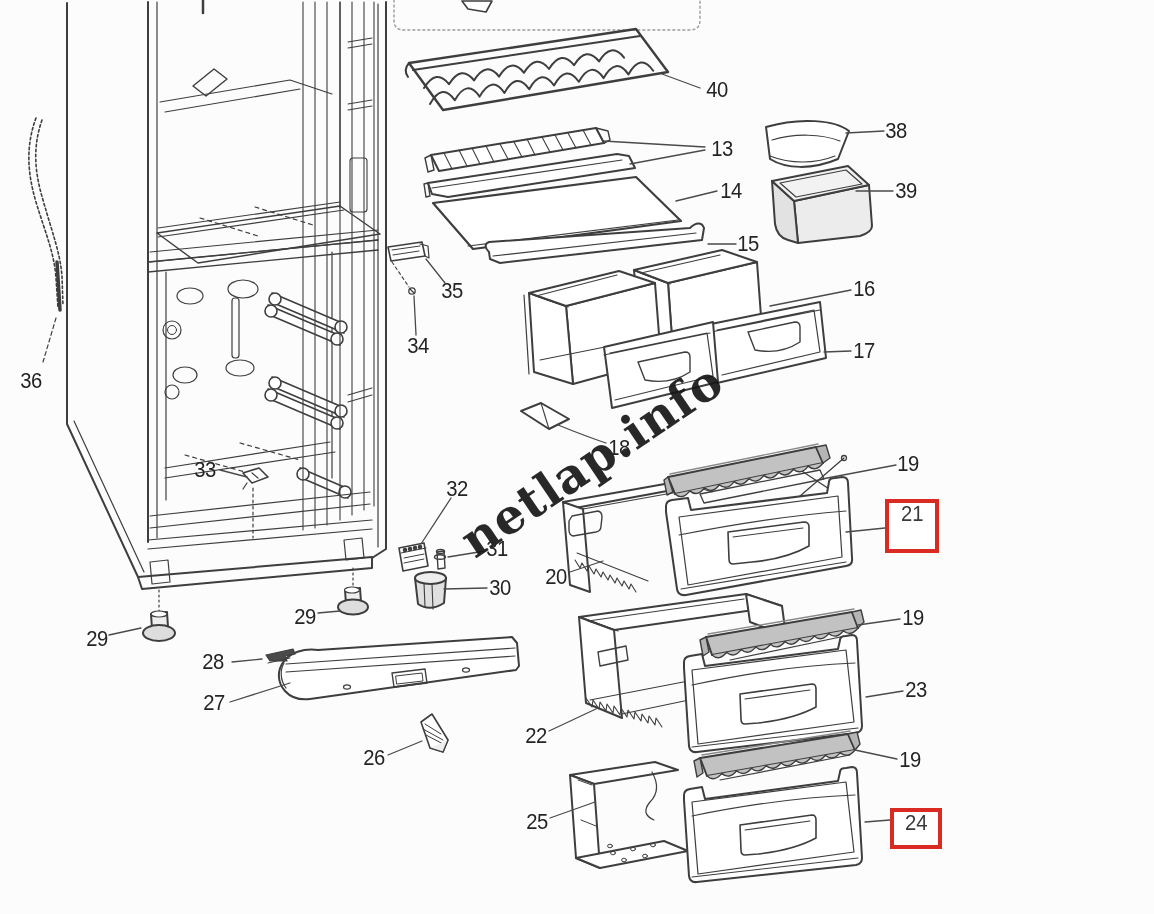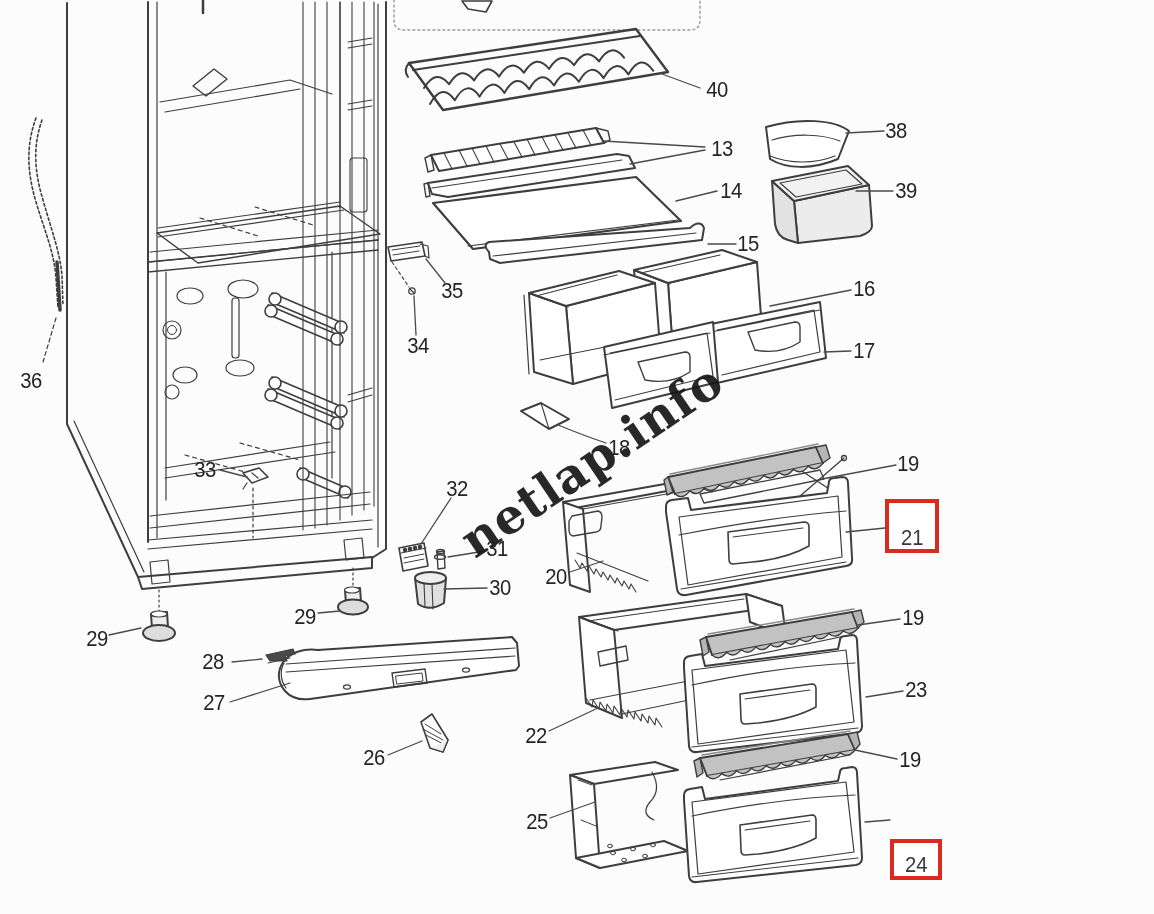--- a/index.html
+++ b/index.html
@@ -3,21 +3,21 @@
 <meta charset="utf-8">
 <style>
   html,body{margin:0;padding:0;background:#fff;}
   .stage{position:relative;width:1154px;height:914px;background:#fcfcfc;overflow:hidden;
          font-family:"Liberation Sans",sans-serif;}
   .stage svg{position:absolute;left:0;top:0;}
   .plabel{position:absolute;transform:translate(-50%,-50%) scaleX(.92);
           font:400 22px/1 "Liberation Sans",sans-serif;color:#242424;white-space:nowrap;
           letter-spacing:-.5px;}
   .hlbox{position:absolute;border:4px solid #d92b21;background:#fff;
-         display:flex;align-items:flex-end;justify-content:center;}
+         display:flex;align-items:flex-start;justify-content:center;}
   .hlbox span{font:400 22px/1 "Liberation Sans",sans-serif;color:#3a3a3a;transform:scaleX(.92);}
   .watermark{position:absolute;left:410px;top:432px;width:364px;text-align:center;
              transform:rotate(-34deg);font:700 48px/1.2 "DejaVu Serif",serif;
              color:rgba(22,22,22,.92);letter-spacing:1px;pointer-events:none;}
 </style>
 </head>
 <body>
 
 <div class="stage">
 
@@ -387,17 +387,17 @@
 <div class="plabel" style="left:536px;top:736px">22</div>
 <div class="plabel" style="left:913px;top:618px">19</div>
 <div class="plabel" style="left:916px;top:690px">23</div>
 <div class="plabel" style="left:910px;top:760px">19</div>
 <div class="plabel" style="left:537px;top:822px">25</div>
 <div class="plabel" style="left:31px;top:381px">36</div>
 
 <div class="hlbox" style="left:885px;top:499px;width:46px;height:46px">
   <span>21</span>
 </div>
-<div class="hlbox" style="left:890px;top:839px;width:44px;height:33px">
+<div class="hlbox" style="left:890px;top:808px;width:44px;height:33px">
   <span>24</span>
 </div>
 
 </div>
 
 </body></html>

